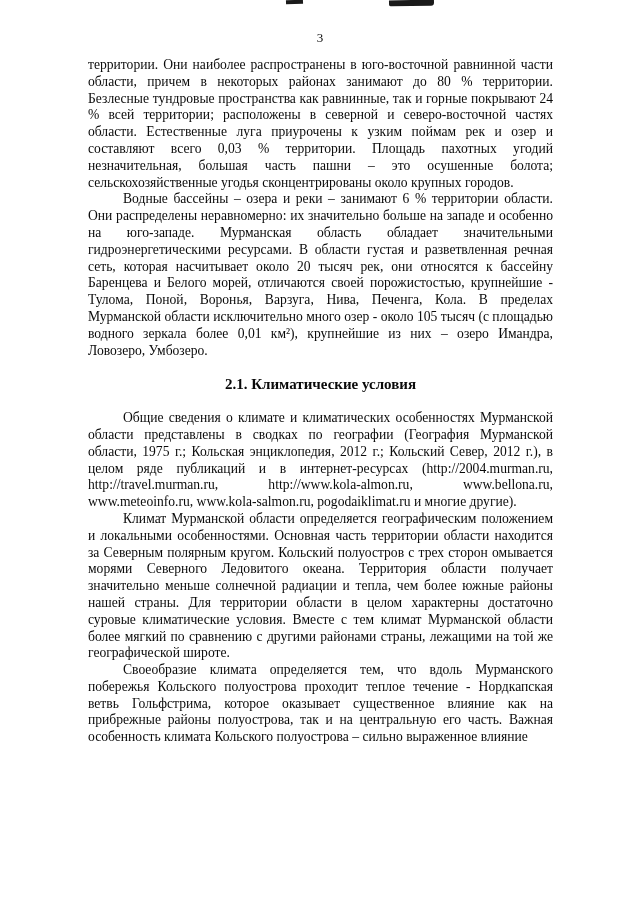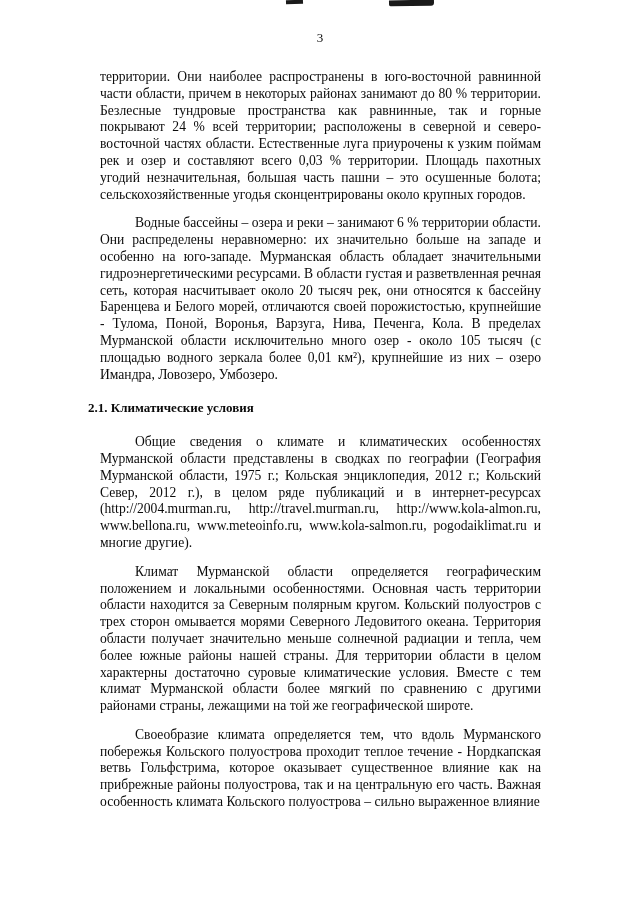--- a/index.html
+++ b/index.html
@@ -46,31 +46,31 @@
   .body-text {
     position: absolute;
     top: 57px;
     left: 88px;
     width: 465px;
     font-size: 13.6px;
     line-height: 16.8px;
     text-align: justify;
   }
   .para {
-    margin: 12px;
+    margin: 0;
     text-indent: 35px;
   }
   .para.no-indent {
     text-indent: 0;
   }
   .section-heading {
     margin: 17px 0 17px 0;
     text-indent: 0;
-    text-align: left;
-    font-size: 13px;
+    text-align: center;
+    font-size: 15px;
     font-weight: bold;
   }
 </style>
 </head>
 <body>
 
 <div class="page">
 
   <div class="scan-mark mark-1"></div>
   <div class="scan-mark mark-2"></div>

